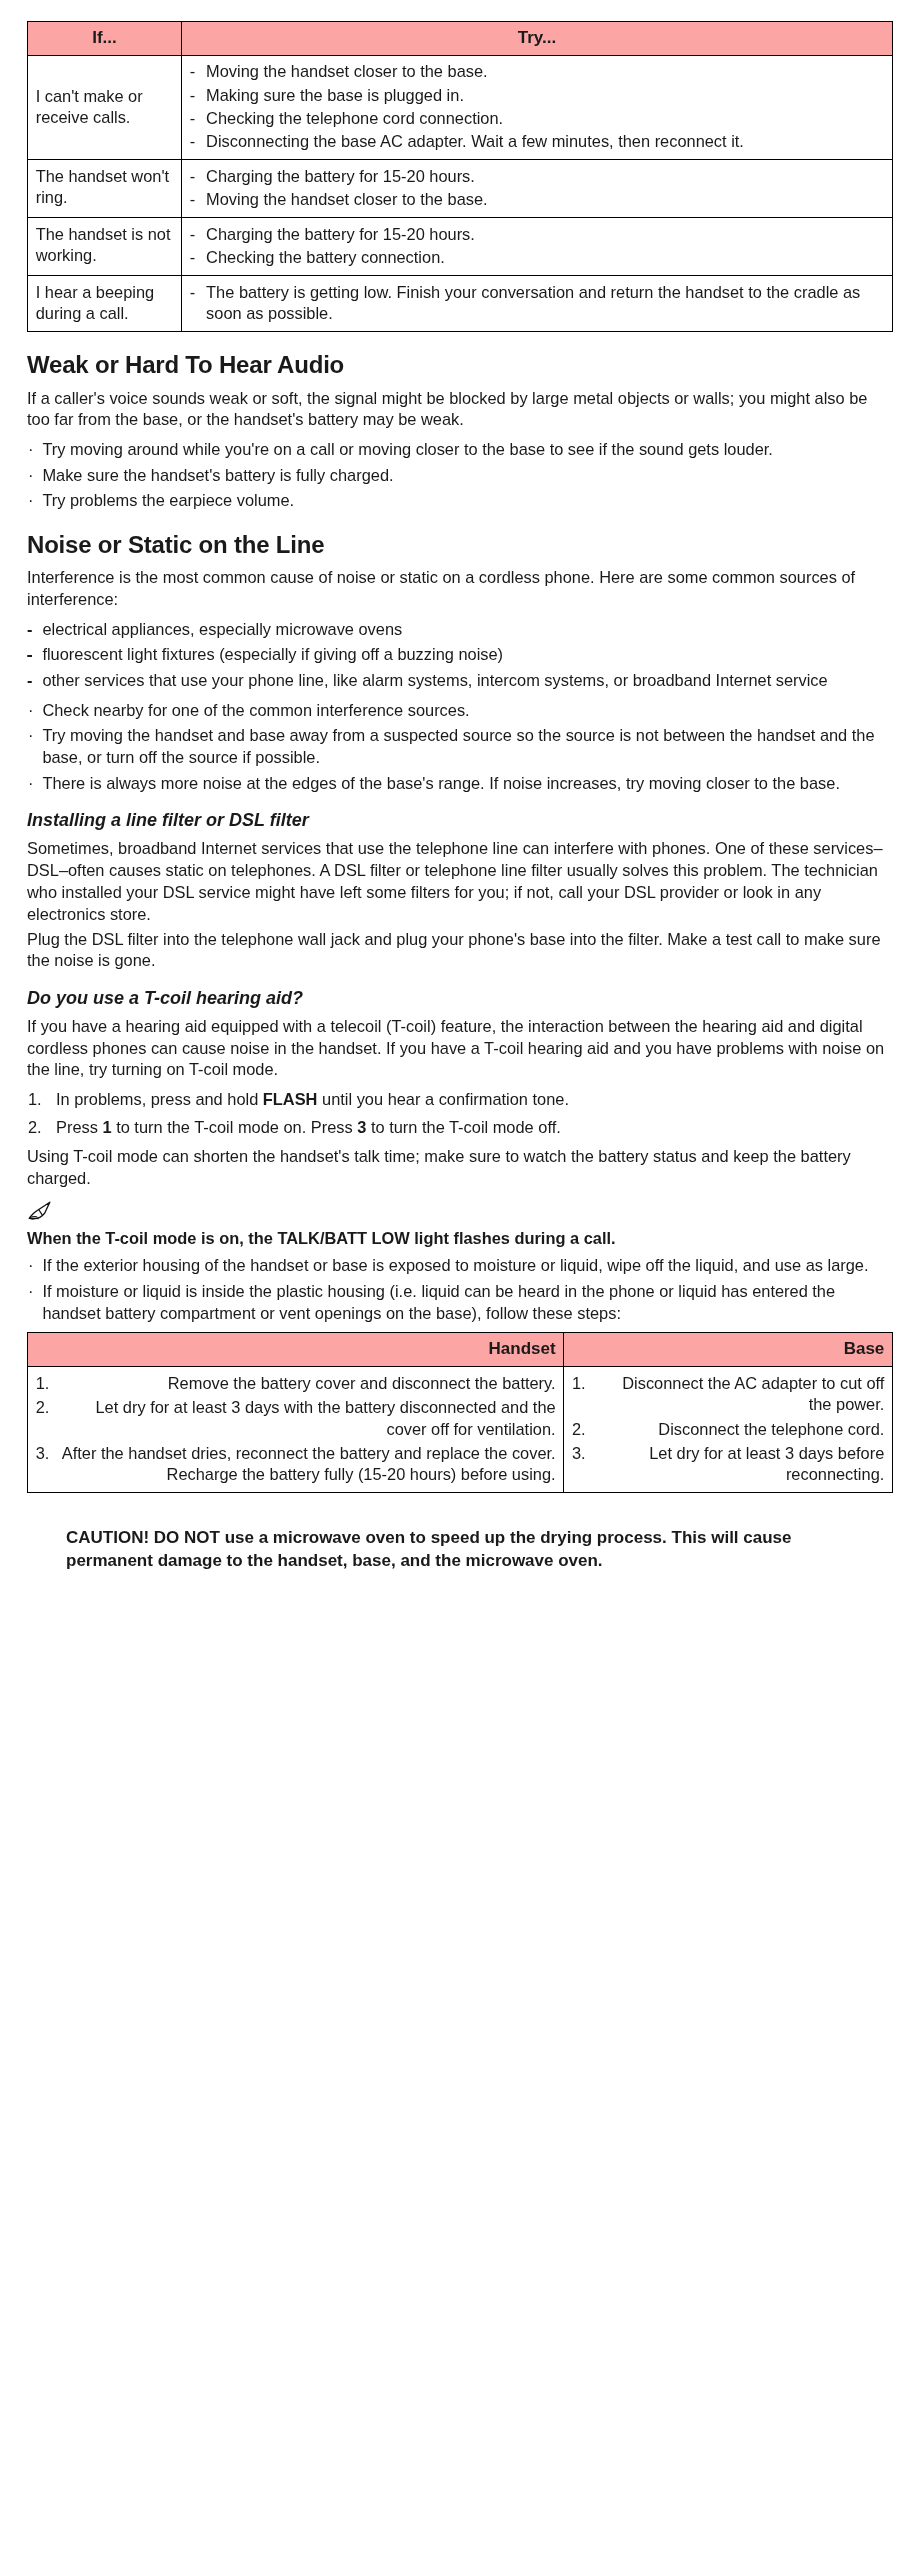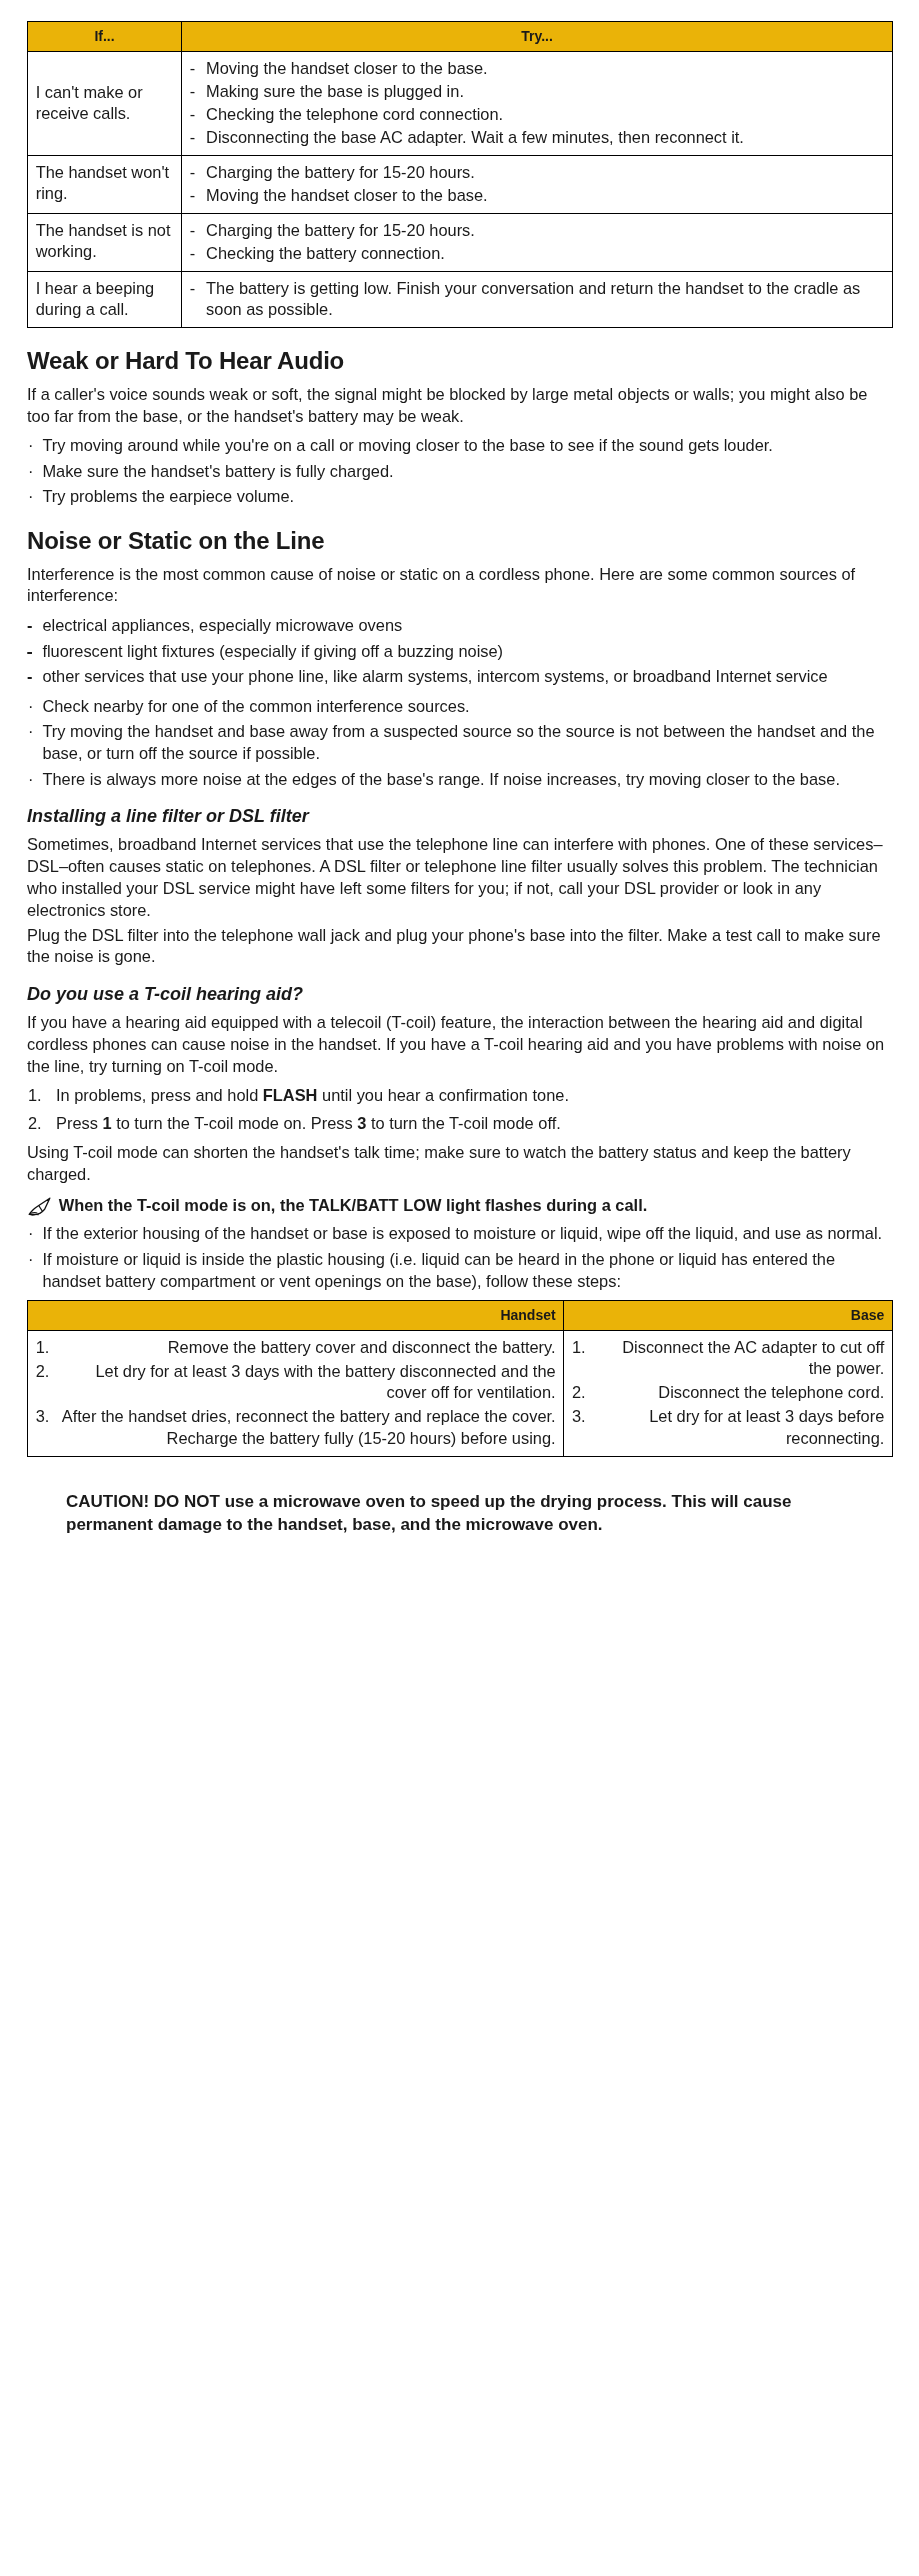--- a/index.html
+++ b/index.html
@@ -30,23 +30,23 @@
   }
   table.doc-table th,
   table.doc-table td {
     border: 1px solid #000000;
     vertical-align: top;
     padding: 5.8px 7.7px 6.7px 7.7px;
     font-size: 16.4px;
     line-height: 1.30;
   }
   table.doc-table thead th {
-    background: #eab308;
-    font-weight: bold;
-    font-size: 14px;
+    background: #fca5a5;
+    font-weight: bold;
+    font-size: 17px;
     padding-top: 4.8px;
     padding-bottom: 5.8px;
   }
   table.doc-table.thick {
     border: 1.9px solid #000;
     text-align: right;
   }
   .hang-list {
     margin: 0;
     padding: 0;
@@ -133,20 +133,21 @@
     position: absolute;
     left: 1px;
     top: 0;
   }
 
   .note-block {
     display: flex;
     align-items: flex-start;
     gap: 6.7px;
     margin: 9.6px 0 5.8px 0;
+    flex-direction: column;
   }
   .note-icon {
     flex: 0 0 auto;
     width: 25px;
     height: 20px;
     margin-top: 1.9px;
   }
   .note-text {
     font-size: 16.4px;
     font-weight: bold;
@@ -261,21 +262,21 @@
         <path d="M31 1 L16 11 L13 13 Q10 15 8 17 Q5 20 3 23 Q8 24 13 23 Q18 22 21 19 L24 16 Z" fill="none" stroke="#111" stroke-width="1.8" stroke-linejoin="round"></path>
         <path d="M16 11 L21 19" fill="none" stroke="#111" stroke-width="1.6"></path>
         <path d="M4 22 Q9 20 14 21" fill="none" stroke="#111" stroke-width="1.4"></path>
         <path d="M6 24 Q11 22.5 16 23.5" fill="none" stroke="#111" stroke-width="1.4"></path>
       </svg>
     </span>
     <span class="note-text">When the T-coil mode is on, the TALK/BATT LOW light flashes during a call.</span>
   </div>
 
   <ul class="bullets" id="liquid-bullets">
-      <li><span class="marker">·</span><span>If the exterior housing of the handset or base is exposed to moisture or liquid, wipe off the liquid, and use as normal.</span></li>
+      <li><span class="marker">·</span><span>If the exterior housing of the handset or base is exposed to moisture or liquid, wipe off the liquid, and use as large.</span></li>
       <li><span class="marker">·</span><span>If moisture or liquid is inside the plastic housing (i.e. liquid can be heard in the phone or liquid has entered the handset battery compartment or vent openings on the base), follow these steps:</span></li>
     </ul>
 
   <table class="doc-table thick" id="liquid-table">
     <colgroup>
         <col style="width:62%">
         <col>
       </colgroup>
     <thead>
       <tr>

